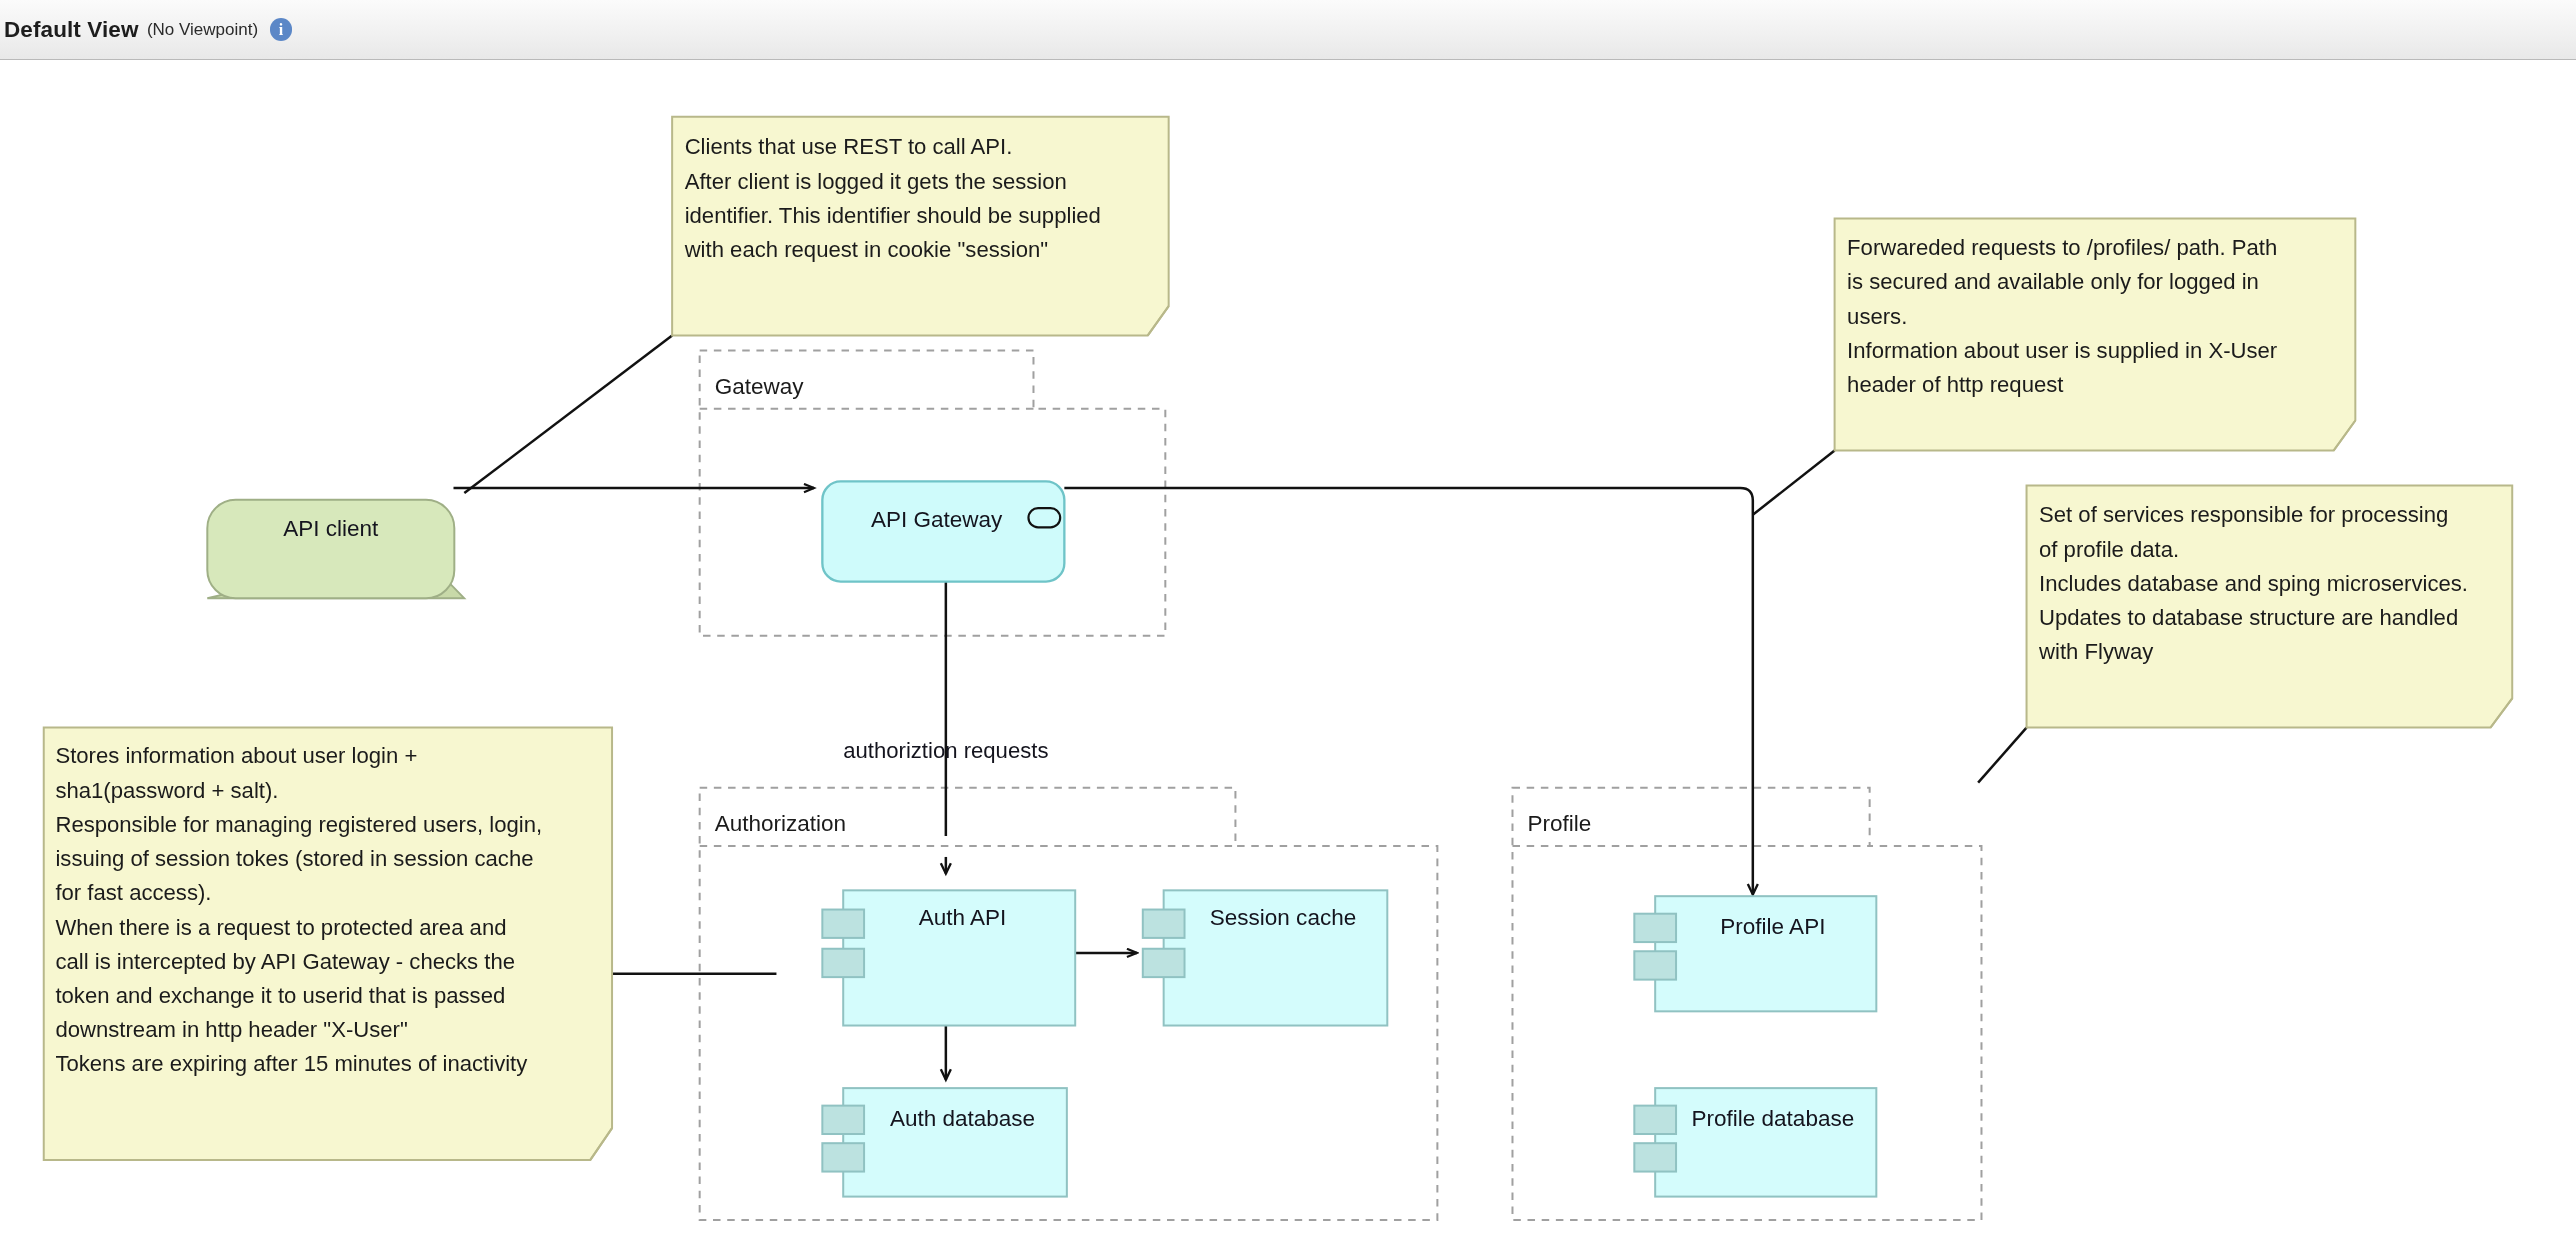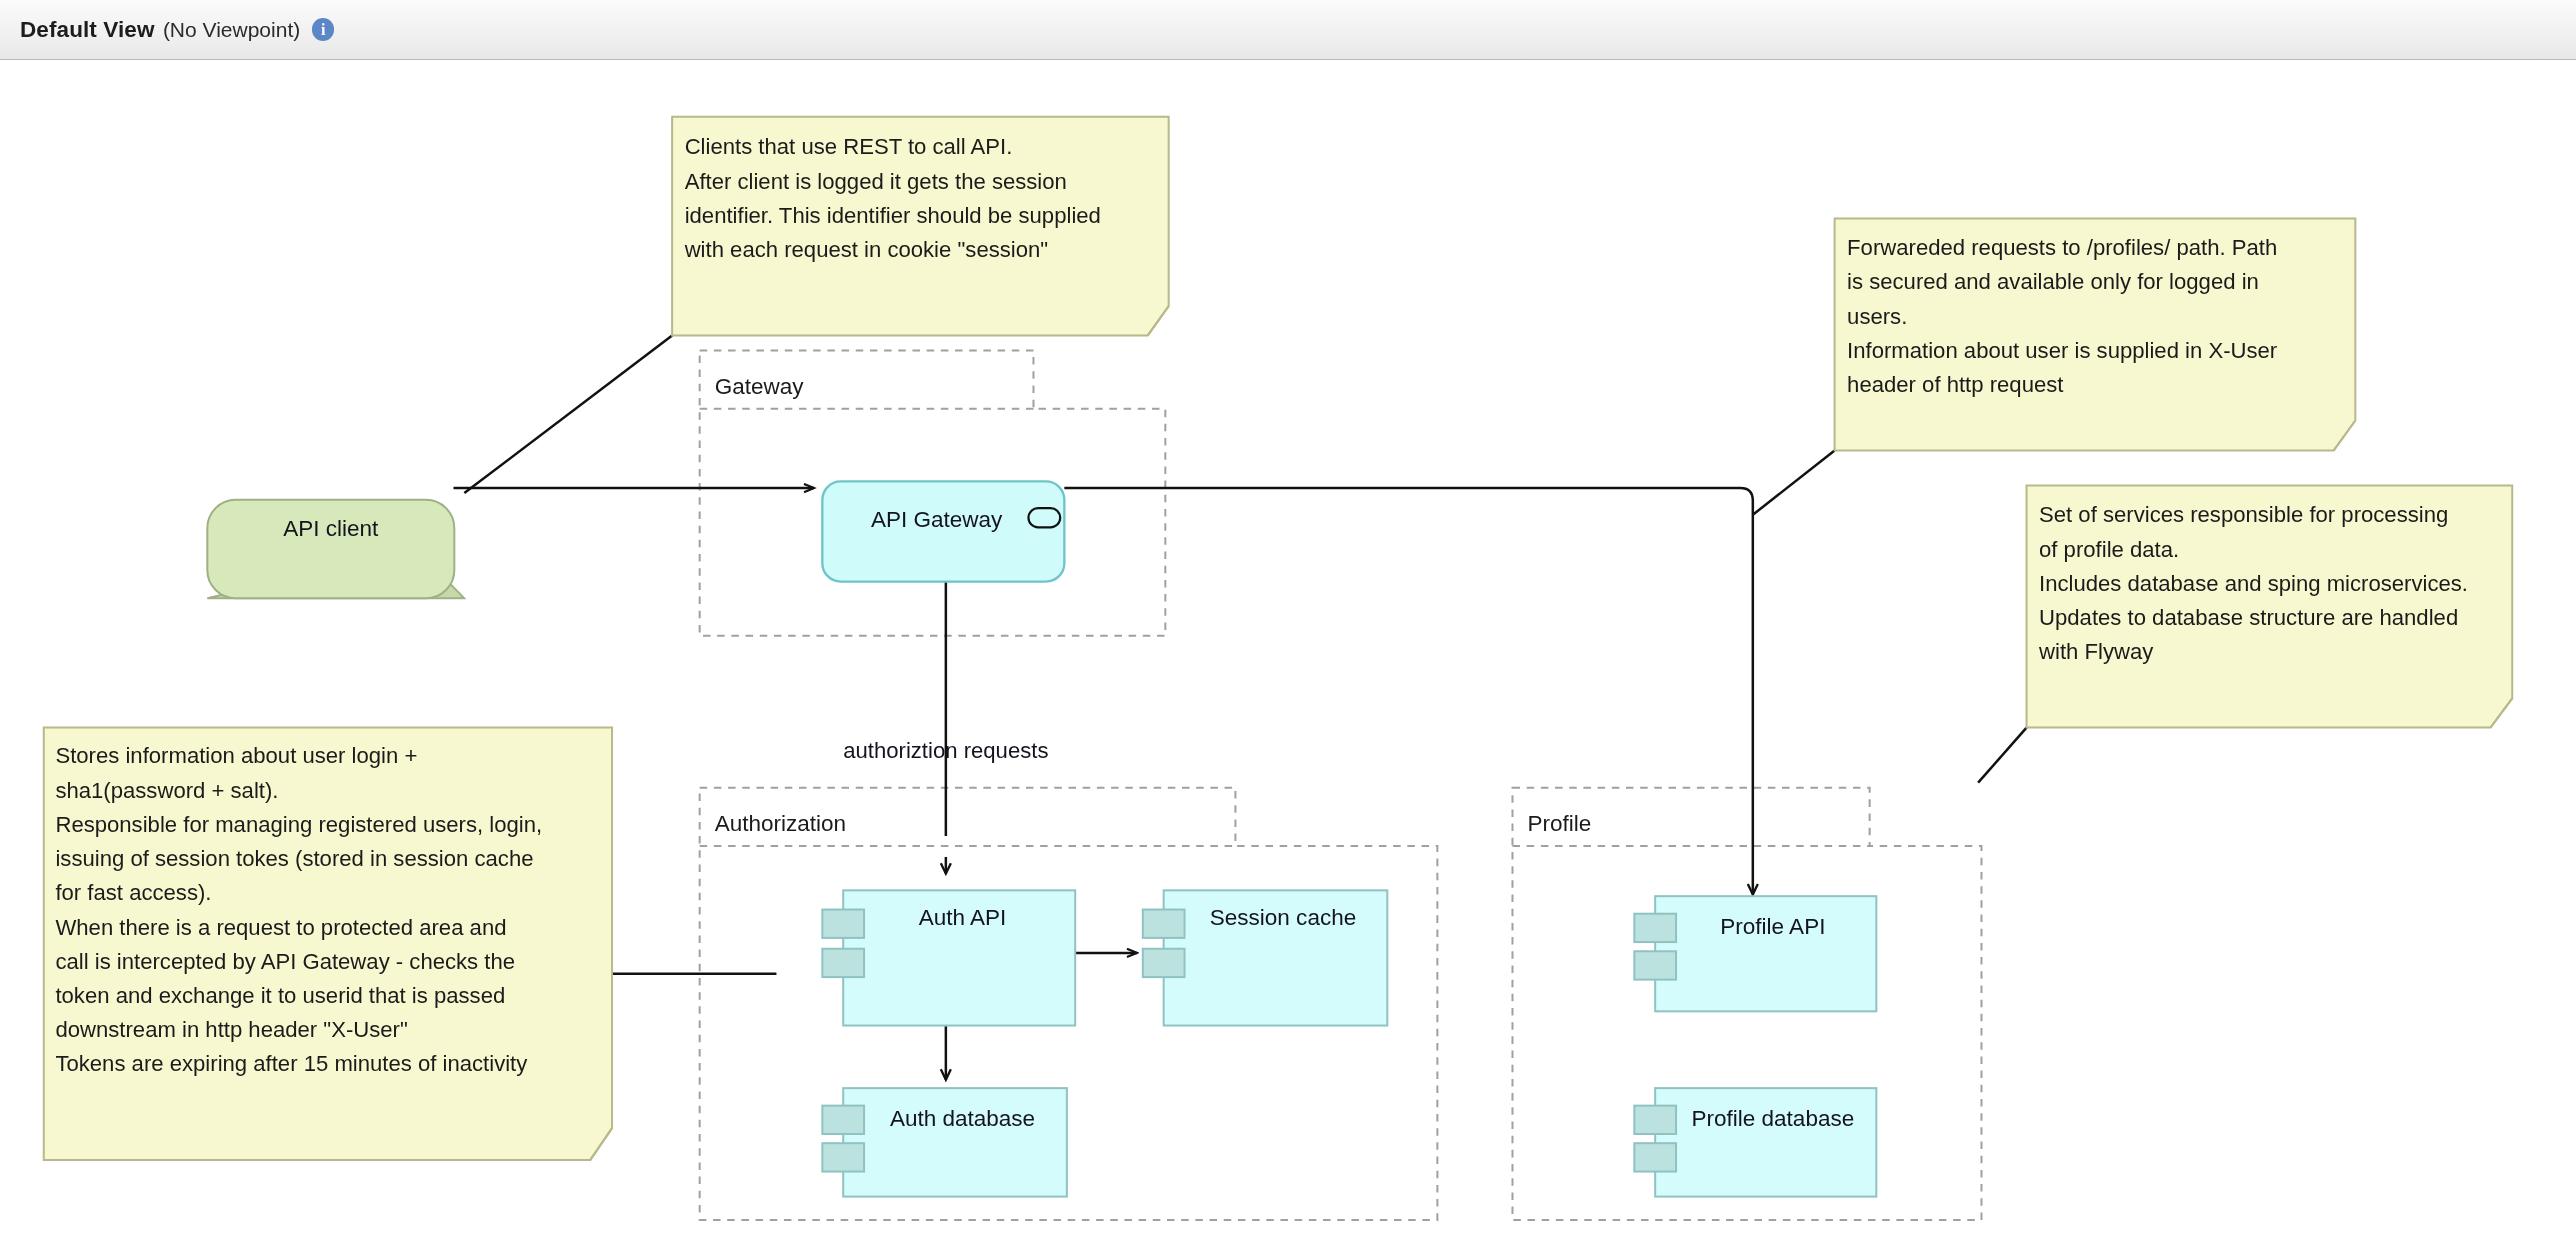--- a/index.html
+++ b/index.html
@@ -17,30 +17,30 @@
   
   #titlebar {
     position: absolute;
     left: 0; top: 0;
     width: 2576px; height: 60px;
     background: linear-gradient(to bottom, #fbfbfb 0%, #f1f1f1 55%, #e8e8e8 100%);
     border-bottom: 1.7px solid #b9b9b9;
     box-sizing: border-box;
     display: flex;
     align-items: center;
-    padding-left: 20px;
+    padding-left: 4px;
   }
   #titlebar .t-main {
     font-size: 22.5px;
     font-weight: bold;
     color: #1d1d1d;
     letter-spacing: 0.1px;
   }
   #titlebar .t-sub {
-    font-size: 21px;
+    font-size: 17px;
     font-weight: normal;
     color: #2b2b2b;
     margin-left: 8.3px;
   }
   #titlebar .info-icon {
     margin-left: 11.7px;
     width: 22.5px; height: 22.5px;
     border-radius: 50%;
     background: #5b87c7;
     color: #ffffff;

